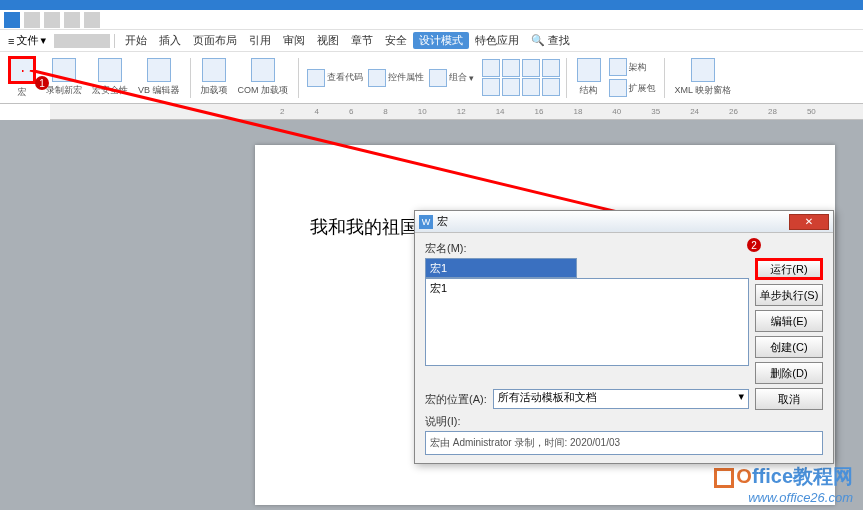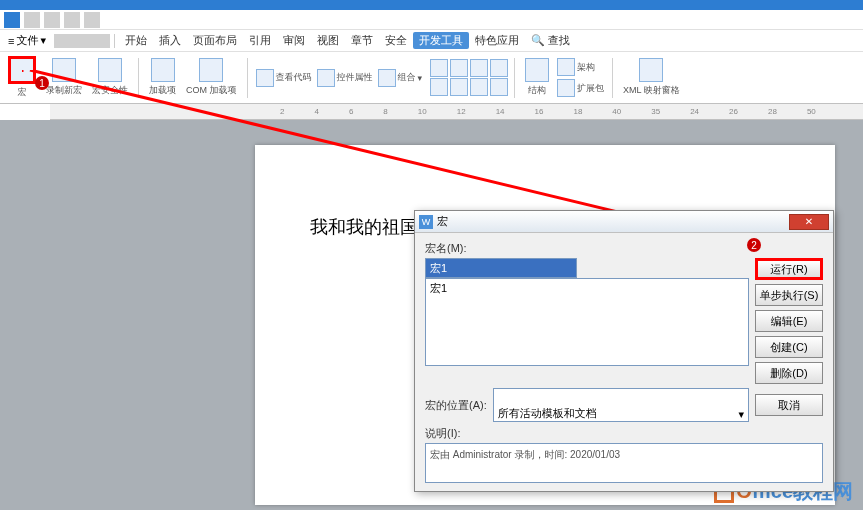--- a/index.html
+++ b/index.html
@@ -43,22 +43,22 @@
     .dialog-close { margin-left: auto; width: 40px; height: 16px; background: #d04030; color: #fff; font-size: 10px; display: flex; align-items: center; justify-content: center; border: 1px solid #a03020; }
     .dialog-body { padding: 8px 10px; font-size: 11px; }
     .dlg-label { color: #333; margin-bottom: 2px; }
     .dlg-row { display: flex; gap: 6px; margin-bottom: 4px; }
     .dlg-input { flex: 1; height: 20px; border: 1px solid #7a9ac0; background: #fff; padding: 0 4px; font-size: 11px; }
     .dlg-input.selected { background: #3a70c0; color: #fff; }
     .dlg-list { height: 88px; border: 1px solid #7a9ac0; background: #fff; padding: 2px 4px; font-size: 11px; }
     .dlg-btn { width: 68px; height: 22px; border: 1px solid #888; background: linear-gradient(#fff,#e0e0e0); font-size: 11px; display: flex; align-items: center; justify-content: center; cursor: pointer; }
     .dlg-btn.hl { border: 3px solid #ff0000; }
     .dlg-btn-col { display: flex; flex-direction: column; gap: 4px; }
-    .dlg-select { flex: 1; height: 34px; border: 1px solid #7a9ac0; background: #fff; padding: 0 4px; font-size: 11px; display: flex; align-items: flex-end; justify-content: space-between; }
-    .dlg-desc { height: 40px; border: 1px solid #7a9ac0; background: #fff; padding: 4px; font-size: 10px; color: #555; }
+    .dlg-select { flex: 1; height: 20px; border: 1px solid #7a9ac0; background: #fff; padding: 0 4px; font-size: 11px; display: flex; align-items: flex-start; justify-content: space-between; }
+    .dlg-desc { height: 24px; border: 1px solid #7a9ac0; background: #fff; padding: 4px; font-size: 10px; color: #555; }
     .callout-2 { position: absolute; right: 72px; top: 27px; width: 14px; height: 14px; background: #cc0000; color: #fff; border-radius: 50%; font-size: 10px; display: flex; align-items: center; justify-content: center; }
     
     .arrow-svg { position: absolute; left: 22px; top: 70px; z-index: 40; pointer-events: none; }
     
     .watermark { position: absolute; right: 10px; bottom: 6px; text-align: right; }
     .wm-title { font-size: 20px; font-weight: bold; }
     .wm-o { color: #e07030; }
     .wm-rest { color: #4a90d9; }
     .wm-url { font-size: 13px; font-style: italic; color: #4a90d9; }
     .wm-icon { display: inline-block; width: 20px; height: 20px; background: #e07030; vertical-align: middle; margin-right: 2px; position: relative; }
@@ -89,37 +89,41 @@
   <span class="qat-icon qat-gray" style="width:14px;height:14px"></span>
   <div class="menu-divider"></div>
   <span class="menu-item">开始</span>
   <span class="menu-item">插入</span>
   <span class="menu-item">页面布局</span>
   <span class="menu-item">引用</span>
   <span class="menu-item">审阅</span>
   <span class="menu-item">视图</span>
   <span class="menu-item">章节</span>
   <span class="menu-item">安全</span>
-  <span class="menu-item active">开发工具</span>
+  <span class="menu-item active">设计模式</span>
   <span class="menu-item">特色应用</span>
   <span class="menu-item">🔍 <span>查找</span></span>
 </div>
 
 <div class="ribbon">
   <div class="ribbon-group">
     <div class="ribbon-icon big macro-icon"></div>
     <div class="ribbon-label">宏</div>
   </div>
   <div class="ribbon-group">
     <div class="ribbon-icon"></div>
     <div class="ribbon-label">录制新宏</div>
   </div>
   <div class="ribbon-group">
     <div class="ribbon-icon"></div>
     <div class="ribbon-label">宏安全性</div>
+  </div>
+  <div class="ribbon-group">
+    <div class="ribbon-icon"></div>
+    <div class="ribbon-label">VB 编辑器</div>
   </div>
   <div class="ribbon-sep"></div>
   <div class="ribbon-group">
     <div class="ribbon-icon"></div>
     <div class="ribbon-label">加载项</div>
   </div>
   <div class="ribbon-group">
     <div class="ribbon-icon"></div>
     <div class="ribbon-label">COM 加载项</div>
   </div>
@@ -239,13 +243,14 @@
       </div>
       <div class="dlg-btn">取消</div>
     </div>
     <div class="dlg-label">说明(I):</div>
     <div class="dlg-desc">宏由 Administrator 录制，时间: 2020/01/03</div>
   </div>
 </div>
 
 <div class="watermark">
   <div class="wm-title"><span class="wm-icon"></span><span class="wm-o">O</span><span class="wm-rest">ffice教程网</span></div>
+  <div class="wm-url">www.office26.com</div>
 </div>
 
 </body></html>

